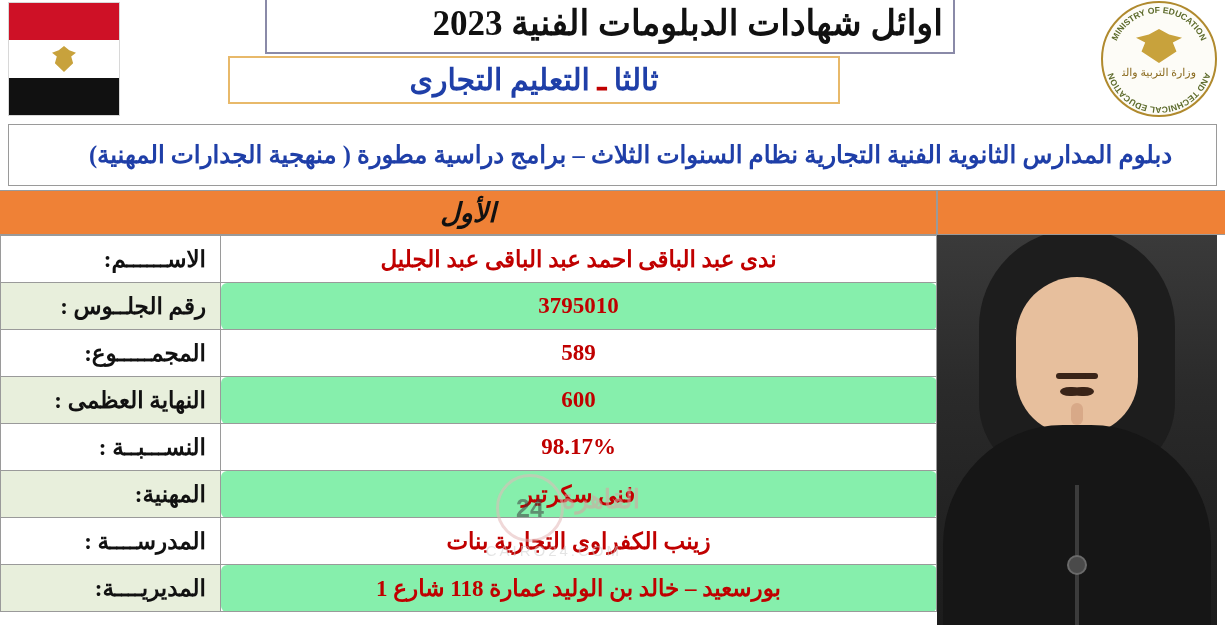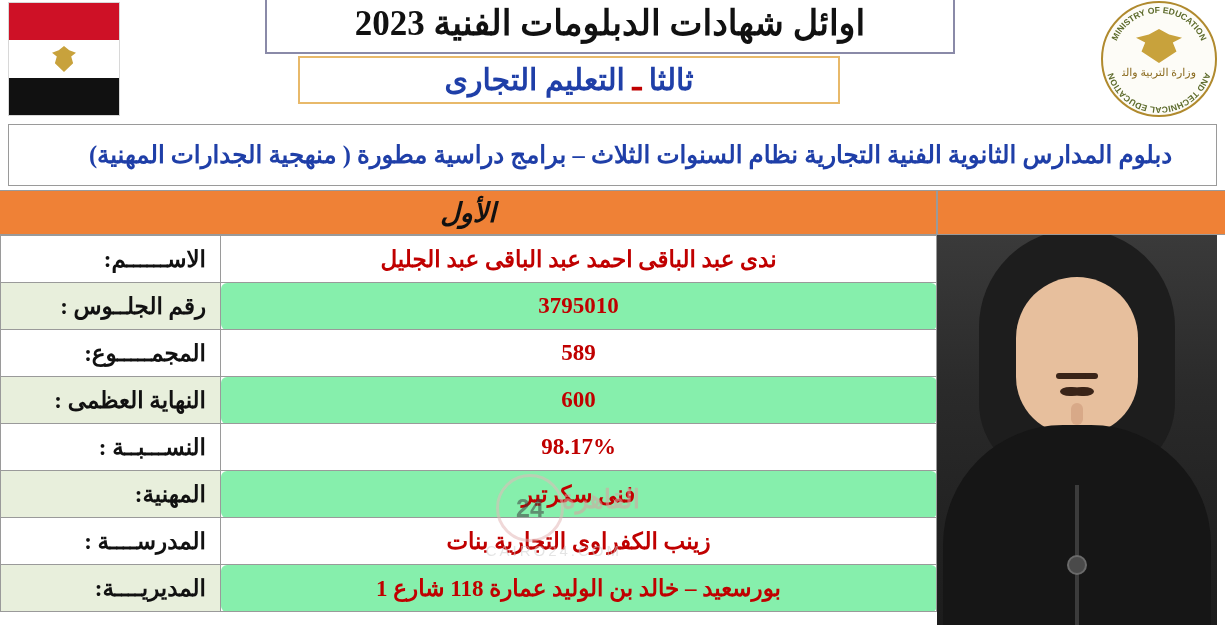--- a/index.html
+++ b/index.html
@@ -103,38 +103,37 @@
     height: 26px;
     background: #c8a23c;
     clip-path: polygon(50% 0%, 72% 16%, 100% 26%, 80% 40%, 88% 66%, 50% 100%, 12% 66%, 20% 40%, 0% 26%, 28% 16%);
   }
 
   .title-main {
     position: absolute;
     top: 0;
     right: 270px;
     width: 690px;
-    text-align: center;
     border: 2px solid #8a8aa8;
     border-top: none;
     padding: 2px 10px 6px 10px;
     box-sizing: border-box;
     color: #111111;
     font-weight: bold;
     font-size: 35px;
     line-height: 44px;
     white-space: nowrap;
     background: #ffffff;
   }
 
   .title-sub {
     position: absolute;
     top: 56px;
     right: 385px;
-    width: 542px;
+    width: 612px;
     box-sizing: border-box;
     text-align: center;
     border: 2px solid #e8b96a;
     background: #ffffff;
     padding: 3px 10px;
     font-size: 30px;
     font-weight: bold;
     line-height: 38px;
     white-space: nowrap;
   }

